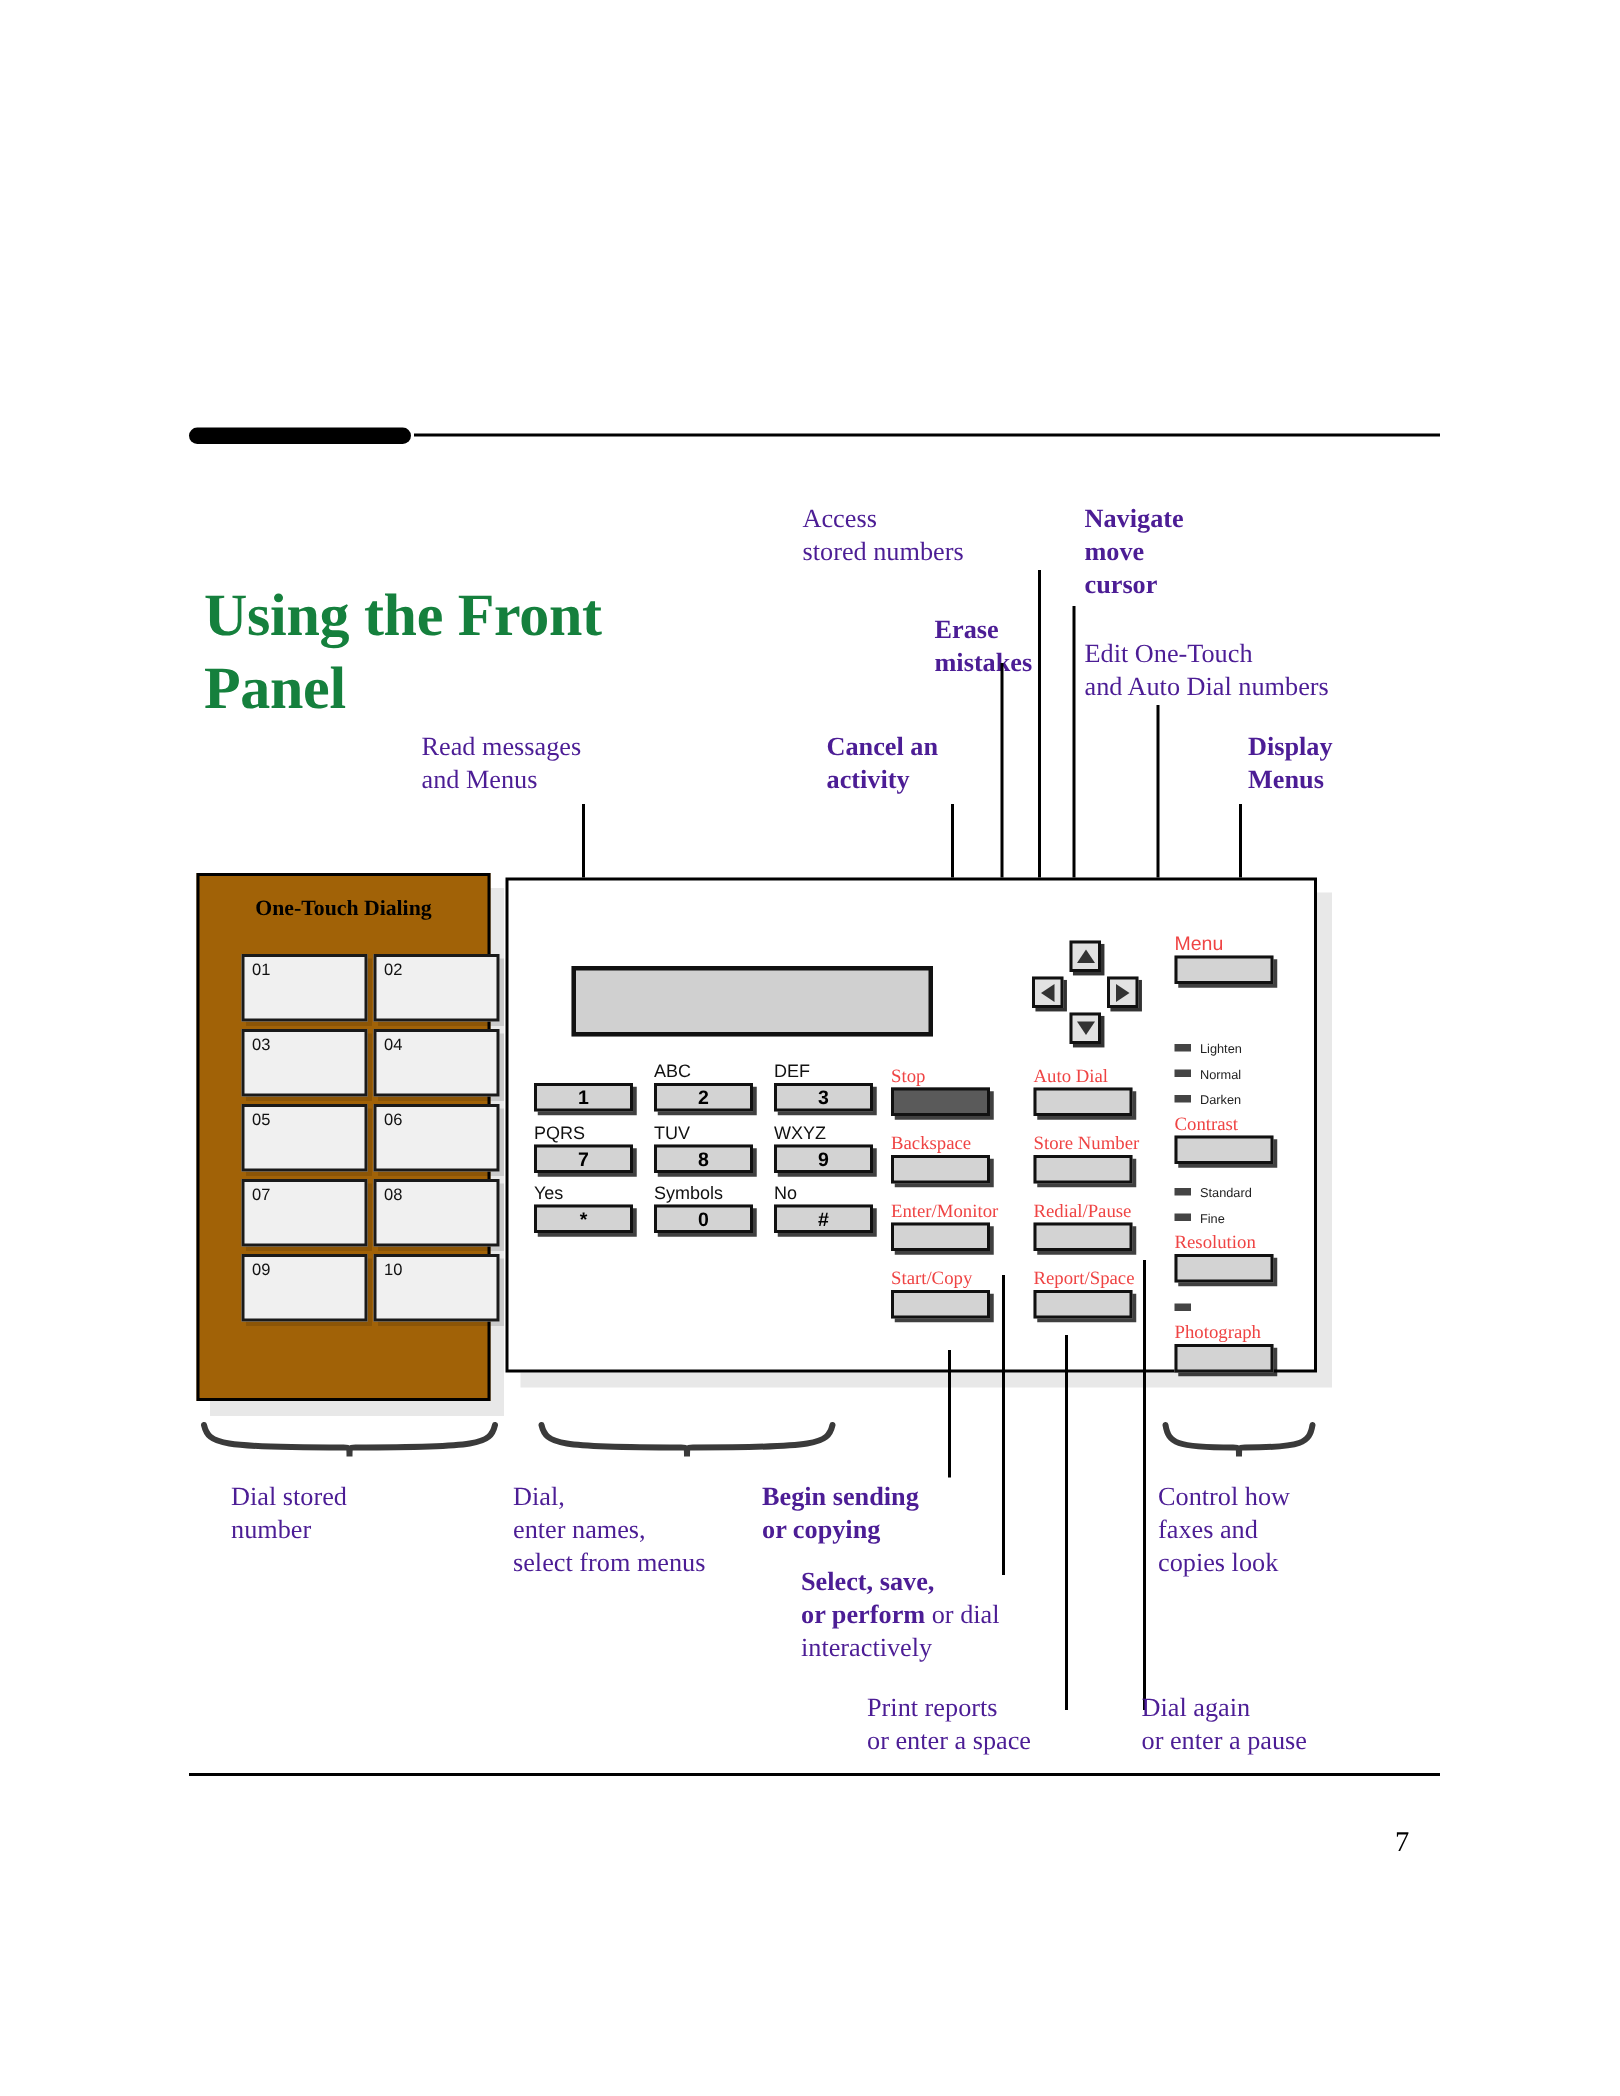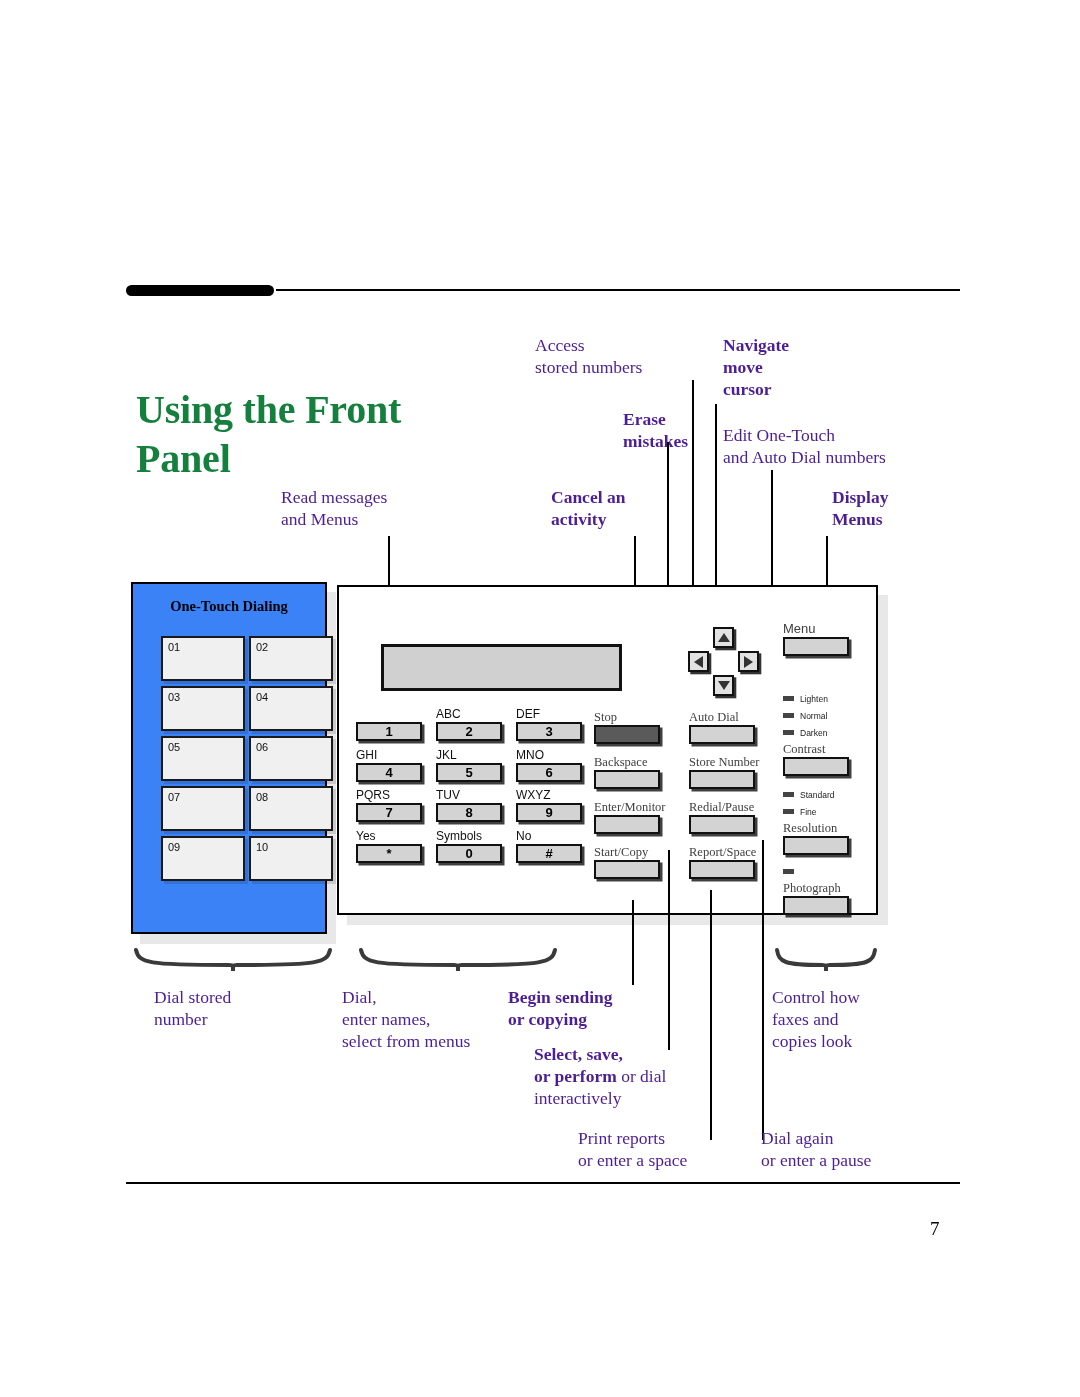--- a/index.html
+++ b/index.html
@@ -29,21 +29,21 @@
   .co{position:absolute;font-family:"Liberation Serif", serif;
     font-size:17.5px;line-height:22px;color:#4c1d95;white-space:pre-line;}
   .co.b{font-weight:bold;}
 
   
   .vline{position:absolute;background:#000;width:2px;}
 
   
   .panel-shadow{position:absolute;background:#e8e8e8;}
   .otd{position:absolute;left:131px;top:582px;width:196px;height:352px;
-    background:#3b82f6;border:2.5px solid #000;box-sizing:border-box;}
+    background:#a16207;border:2.5px solid #000;box-sizing:border-box;}
   .otd-title{position:absolute;left:0;top:14px;width:100%;text-align:center;
     font-family:"Liberation Serif",serif;font-weight:bold;font-size:14.5px;color:#000;}
   .otd-grid{position:absolute;left:12px;top:52px;width:172px;padding-left:16px;}
   .otd-row{display:flex;gap:4px;margin-bottom:5px;}
   .otd-key{position:relative;width:84px;height:45px;background:#f0f0f0;
     border:2.3px solid #1a1a1a;box-sizing:border-box;
     box-shadow:3px 3px 0 rgba(0,0,0,0.13);}
   .otd-key span{position:absolute;left:5px;top:3px;
     font-family:"Liberation Sans",sans-serif;font-size:11px;color:#111;}
 
@@ -60,21 +60,21 @@
   .kp-cell{width:80px;position:relative;}
   .kp-lab{font-family:"Liberation Sans",sans-serif;font-size:12px;color:#111;
     height:15px;line-height:15px;}
   .kp-btn{width:66px;height:19px;background:#d3d3d3;border:2px solid #111;
     box-sizing:border-box;text-align:center;
     font-family:"Liberation Sans",sans-serif;font-weight:bold;font-size:13px;
     line-height:15px;color:#000;box-shadow:2.5px 2.5px 0 rgba(0,0,0,0.75);}
 
   
   .fcol{position:absolute;width:76px;}
-  .f-lab{font-family:"Liberation Serif",serif;font-size:12.5px;color:#404040;
+  .f-lab{font-family:"Liberation Serif",serif;font-size:12.5px;color:#ef4444;
     height:16px;line-height:16px;white-space:nowrap;}
   .f-btn{width:66px;height:19px;background:#d3d3d3;border:2px solid #111;
     box-sizing:border-box;box-shadow:2.5px 2.5px 0 rgba(0,0,0,0.75);}
   .f-btn.dark{background:#5a5a5a;}
   .f-item{margin-bottom:10px;}
 
   
   .arrowpad{position:absolute;left:349px;top:40px;width:72px;height:72px;}
   .ar{position:absolute;width:21px;height:21px;background:#e2e2e2;
     border:2px solid #111;box-sizing:border-box;
@@ -215,34 +215,20 @@
           <div class="kp-lab">ABC</div>
           <div class="kp-btn">2</div>
         </div>
         <div class="kp-cell">
           <div class="kp-lab">DEF</div>
           <div class="kp-btn">3</div>
         </div>
       </div>
       <div class="kp-row">
         <div class="kp-cell">
-          <div class="kp-lab">GHI</div>
-          <div class="kp-btn">4</div>
-        </div>
-        <div class="kp-cell">
-          <div class="kp-lab">JKL</div>
-          <div class="kp-btn">5</div>
-        </div>
-        <div class="kp-cell">
-          <div class="kp-lab">MNO</div>
-          <div class="kp-btn">6</div>
-        </div>
-      </div>
-      <div class="kp-row">
-        <div class="kp-cell">
           <div class="kp-lab">PQRS</div>
           <div class="kp-btn">7</div>
         </div>
         <div class="kp-cell">
           <div class="kp-lab">TUV</div>
           <div class="kp-btn">8</div>
         </div>
         <div class="kp-cell">
           <div class="kp-lab">WXYZ</div>
           <div class="kp-btn">9</div>

